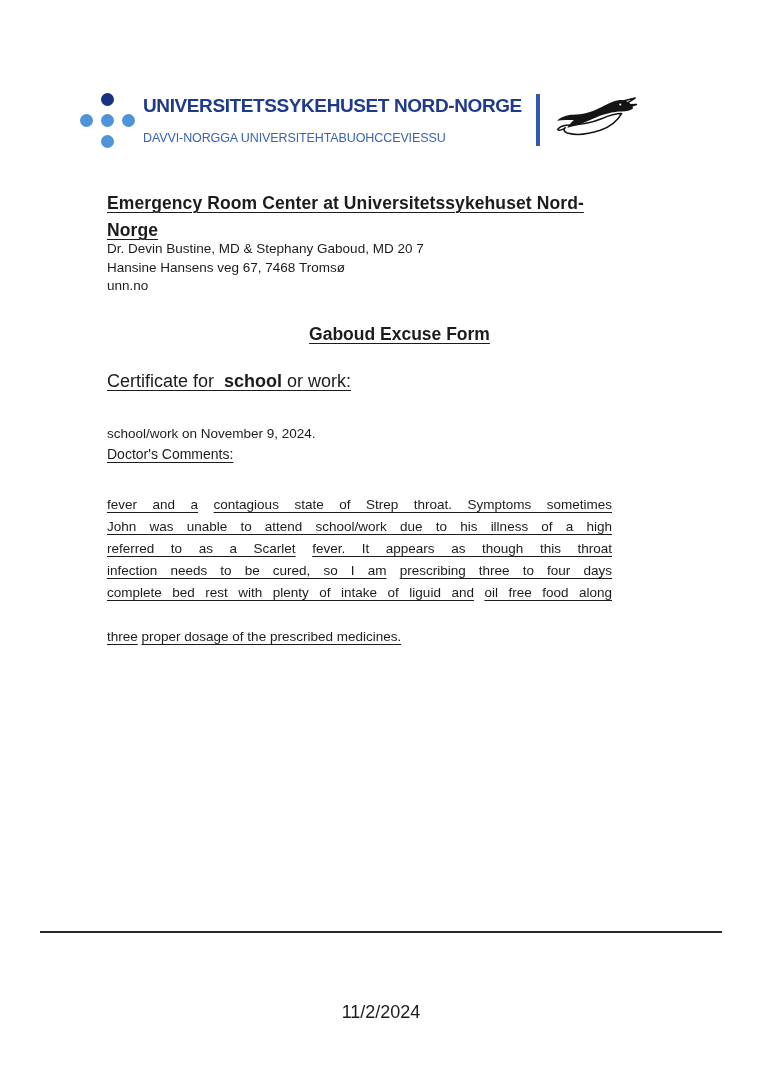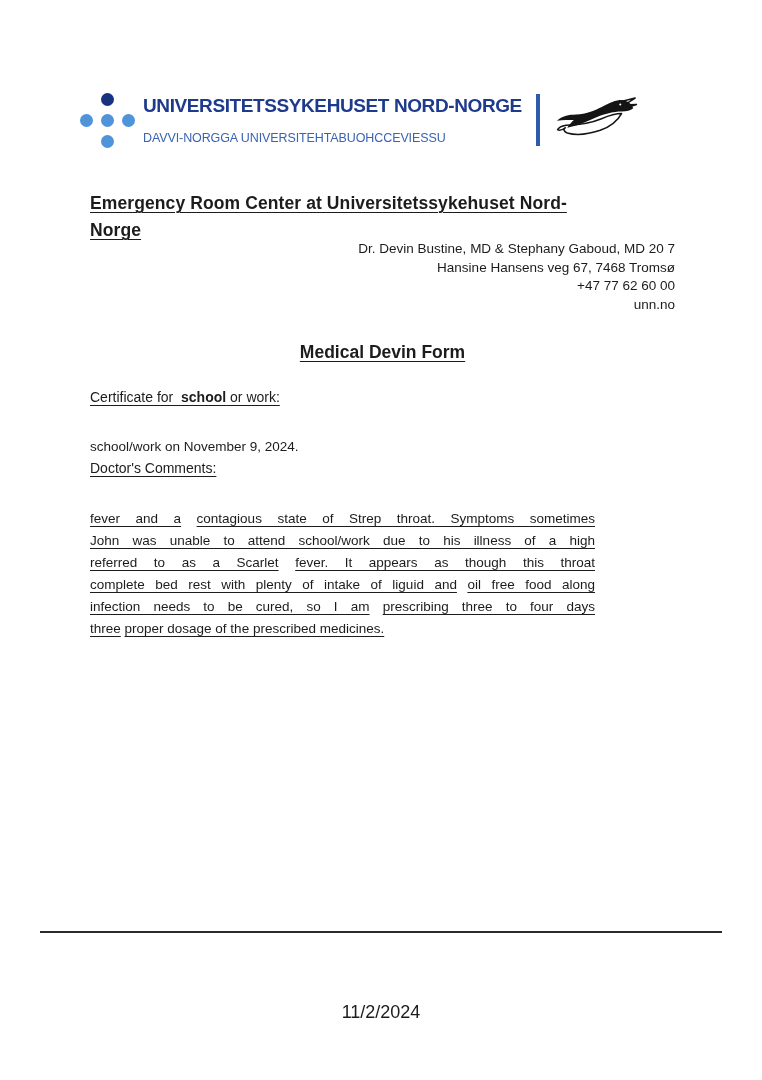--- a/index.html
+++ b/index.html
@@ -17,32 +17,32 @@
   .dot.d-mid    { left:21px; top:22px; }
   .dot.d-right  { left:42px; top:22px; }
   .dot.d-bottom { left:21px; top:43px; }
   .logo-text { margin-left:8px; }
   .logo-title { font-weight:700; font-size:19px; letter-spacing:-0.4px; color:var(--logo-title,#1e3a8c); white-space:nowrap; }
   .logo-subtitle { font-size:12.5px; letter-spacing:-0.1px; color:var(--logo-subtitle,#3a63b3); margin-top:14px; white-space:nowrap; }
   .logo-divider { width:4px; height:52px; background:var(--divider,#2d5caa); margin:0 15px 0 14px; flex:none; }
   .bird { width:84px; height:56px; flex:none; }
 
   
-  .content { position:absolute; left:90px; top:190px; width:585px; }
+  .content { position:absolute; left:107px; top:190px; width:585px; }
   .u { text-decoration:underline; text-decoration-thickness:1.4px; text-underline-offset:2.5px; }
 
   .doc-heading { margin:0; font-size:17.5px; font-weight:700; line-height:27px; letter-spacing:0.1px; }
-  .contact { margin-top:-4px; text-align:right; font-size:13.5px; line-height:18.5px; }
+  .contact { margin-top:-4px; text-align:left; font-size:13.5px; line-height:18.5px; }
   .form-title { margin:28px 0 0; text-align:center; font-size:17.5px; font-weight:700; }
-  .certificate { margin:26px 0 0; font-size:14px; }
+  .certificate { margin:26px 0 0; font-size:18px; }
   .certificate b { font-weight:700; }
 
   .care { margin-top:31px; font-size:13.5px; line-height:21.5px; }
   .jline { text-align:justify; text-align-last:justify; }
-  .jline.last { text-align-last:left; }
+  .jline.last { text-align-last:left;margin-top:22px; }
 
   .comments-heading { margin:0; font-size:14px; font-weight:400; line-height:21px; }
   .comments { margin-top:29px; width:505px; font-size:13.5px; line-height:22px; }
 
   
   .footer-rule { position:absolute; top:931px; left:40px; right:40px; border-top:2px solid #2b2b2b; }
   .footer-date { position:absolute; top:1002px; left:0; width:100%; text-align:center; font-size:18px; }
 </style>
 </head>
 <body>
@@ -73,46 +73,45 @@
   <main class="content">
 
     <h1 class="doc-heading">
       <span class="u">Emergency Room Center at Universitetssykehuset Nord-</span><br>
       <span class="u">Norge</span>
     </h1>
 
     <div class="contact">
       <div>Dr. Devin Bustine, MD &amp; Stephany Gaboud, MD 20 7</div>
       <div>Hansine Hansens veg 67, 7468 Tromsø</div>
-      <div>+47 77 62 60 00</div>
       <div>unn.no</div>
     </div>
 
     <h2 class="form-title">
-      <span class="u">Medical Devin Form</span>
+      <span class="u">Gaboud Excuse Form</span>
     </h2>
 
     <p class="certificate">
       <span class="u"><span>Certificate for &nbsp;</span><b>school</b><span> or work:</span></span>
     </p>
 
     <div class="care">
         <div class="jline last">school/work on November 9, 2024.</div>
       </div>
 
     <h3 class="comments-heading">
       <span class="u">Doctor's Comments:</span>
     </h3>
 
     <div class="comments">
         <div class="jline"><span class="u">fever and a</span> <span class="u">contagious state of Strep throat. Symptoms sometimes</span></div>
         <div class="jline"><span class="u">John was unable to attend school/work due to his illness of a high</span></div>
         <div class="jline"><span class="u">referred to as a Scarlet</span> <span class="u">fever. It appears as though this throat</span></div>
+        <div class="jline"><span class="u">infection needs to be cured, so I am</span> <span class="u">prescribing three to four days</span></div>
         <div class="jline"><span class="u">complete bed rest with plenty of intake of liguid and</span> <span class="u">oil free food along</span></div>
-        <div class="jline"><span class="u">infection needs to be cured, so I am</span> <span class="u">prescribing three to four days</span></div>
         <div class="jline last"><span class="u">three</span> <span class="u">proper dosage of the prescribed medicines.</span></div>
       </div>
 
   </main>
 
   <div class="footer-rule"></div>
   <div class="footer-date">11/2/2024</div>
 
 </div>
 

